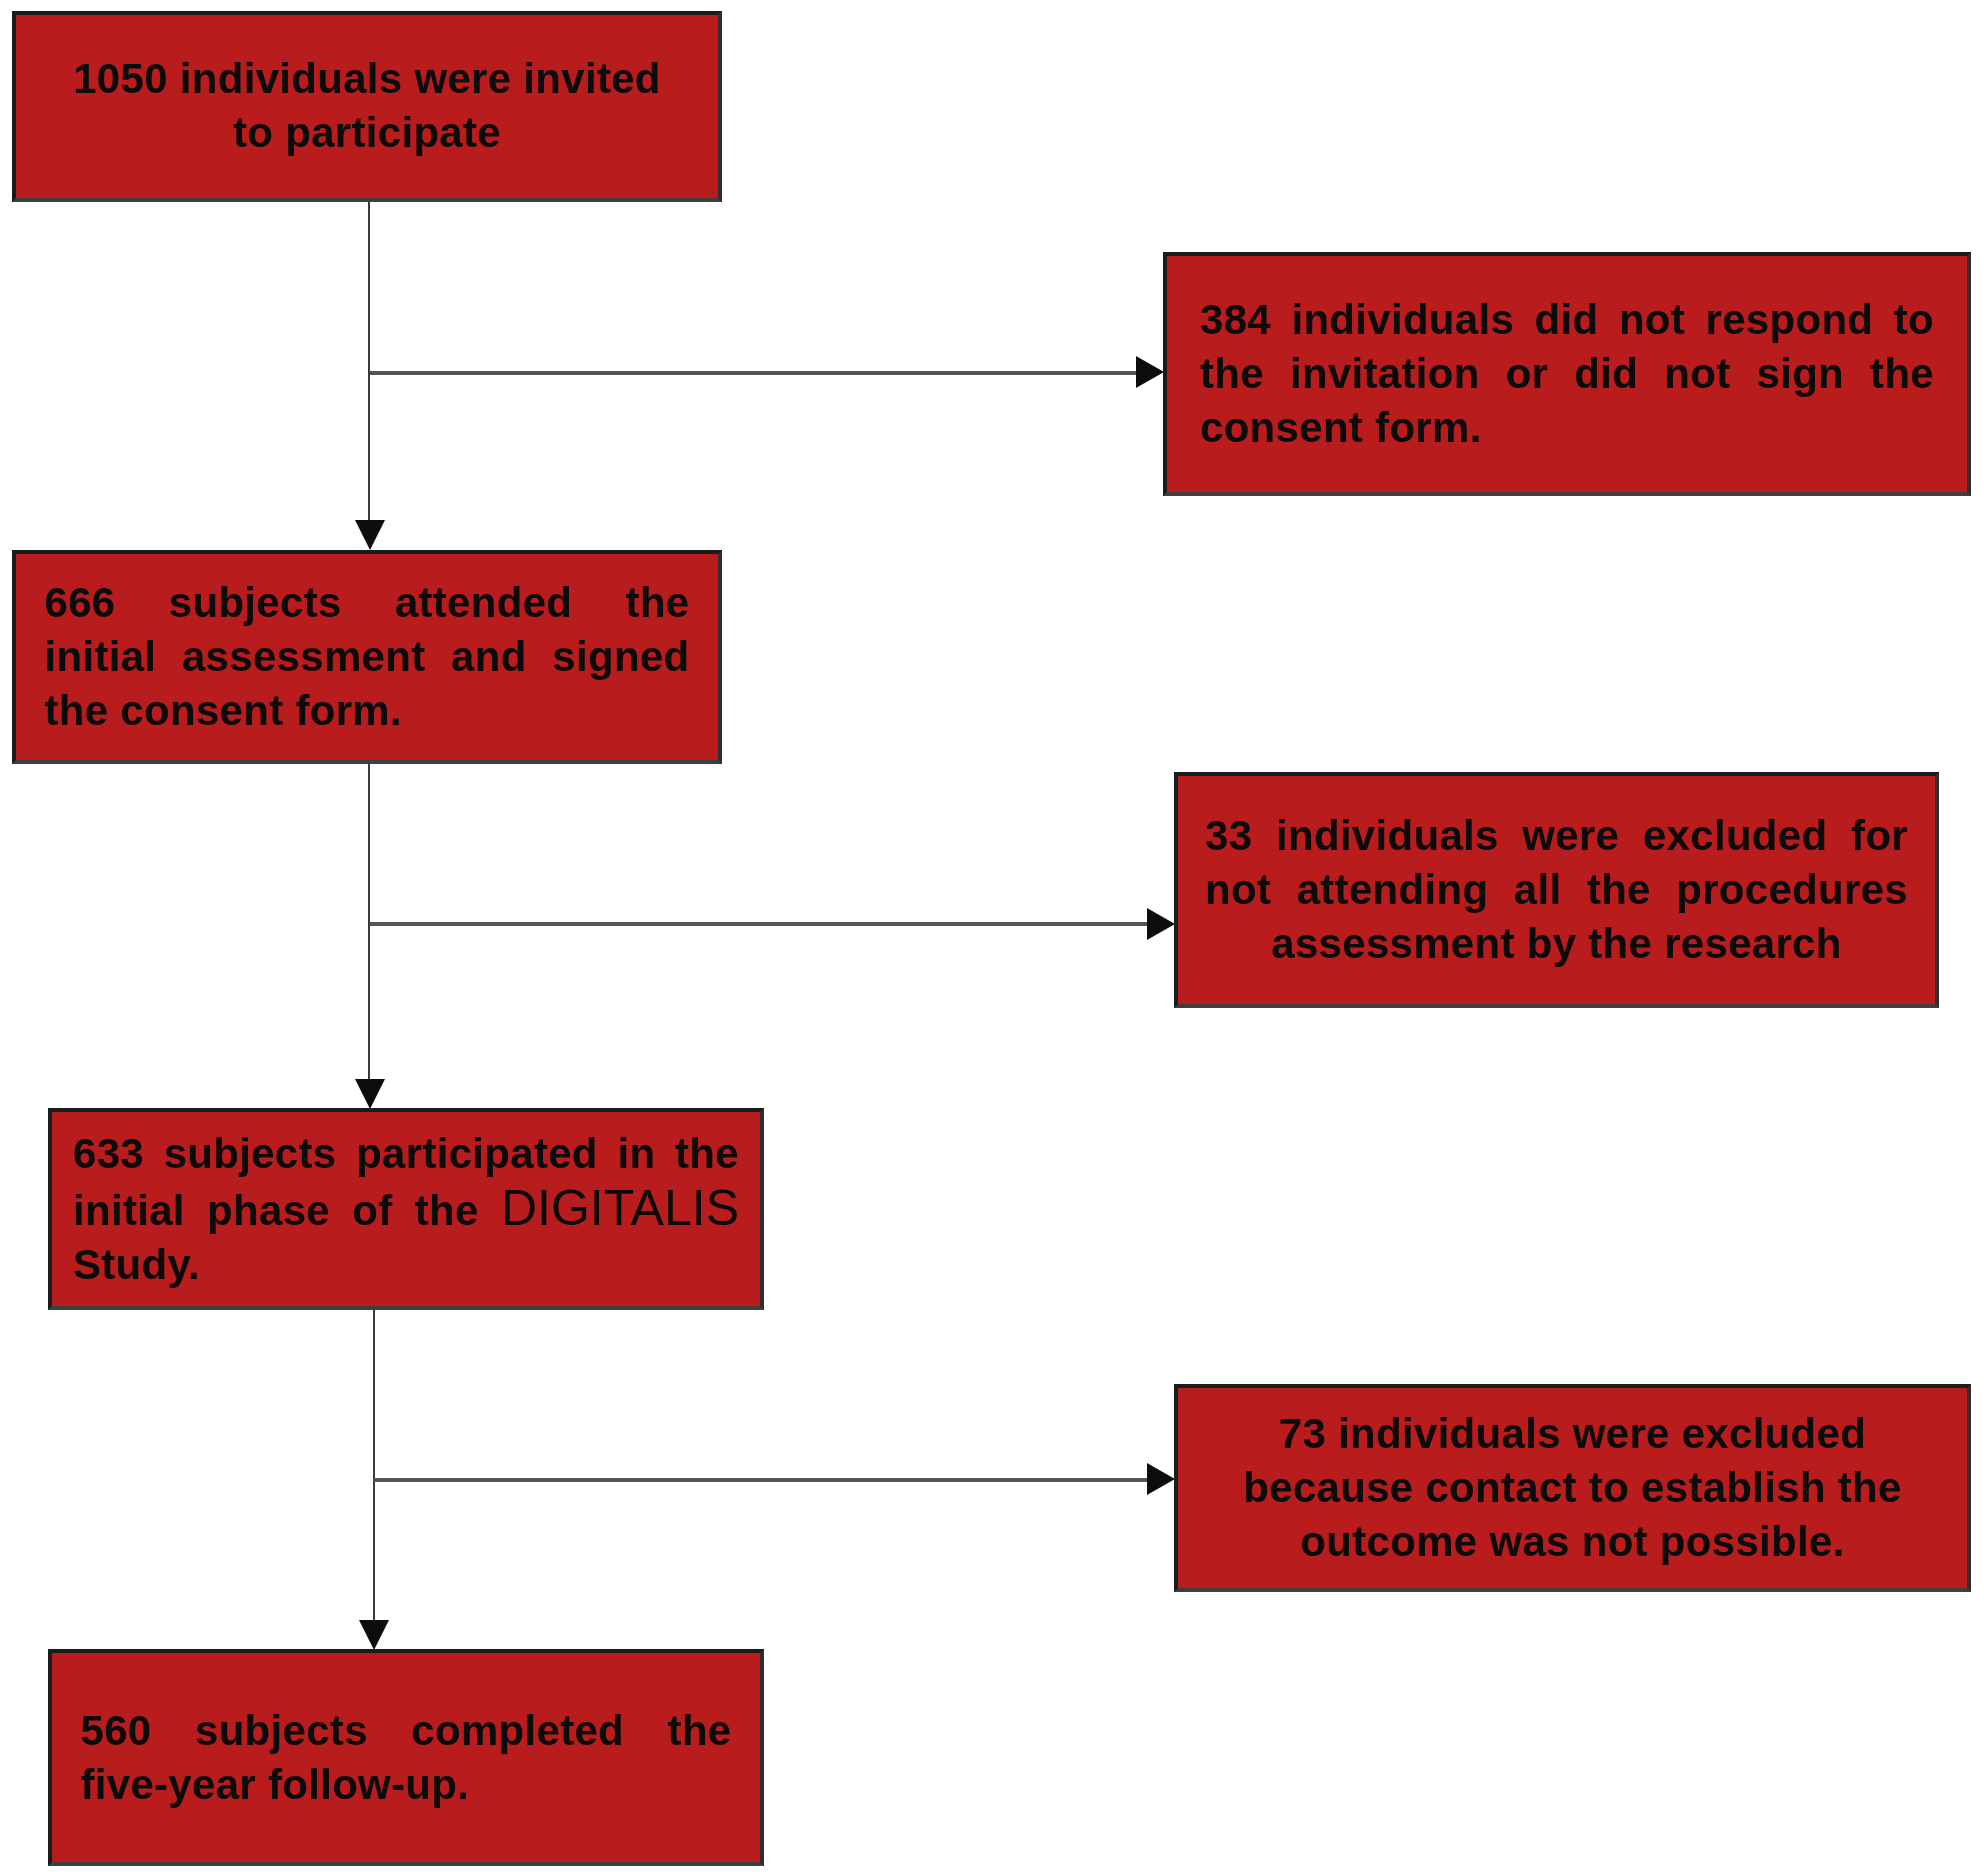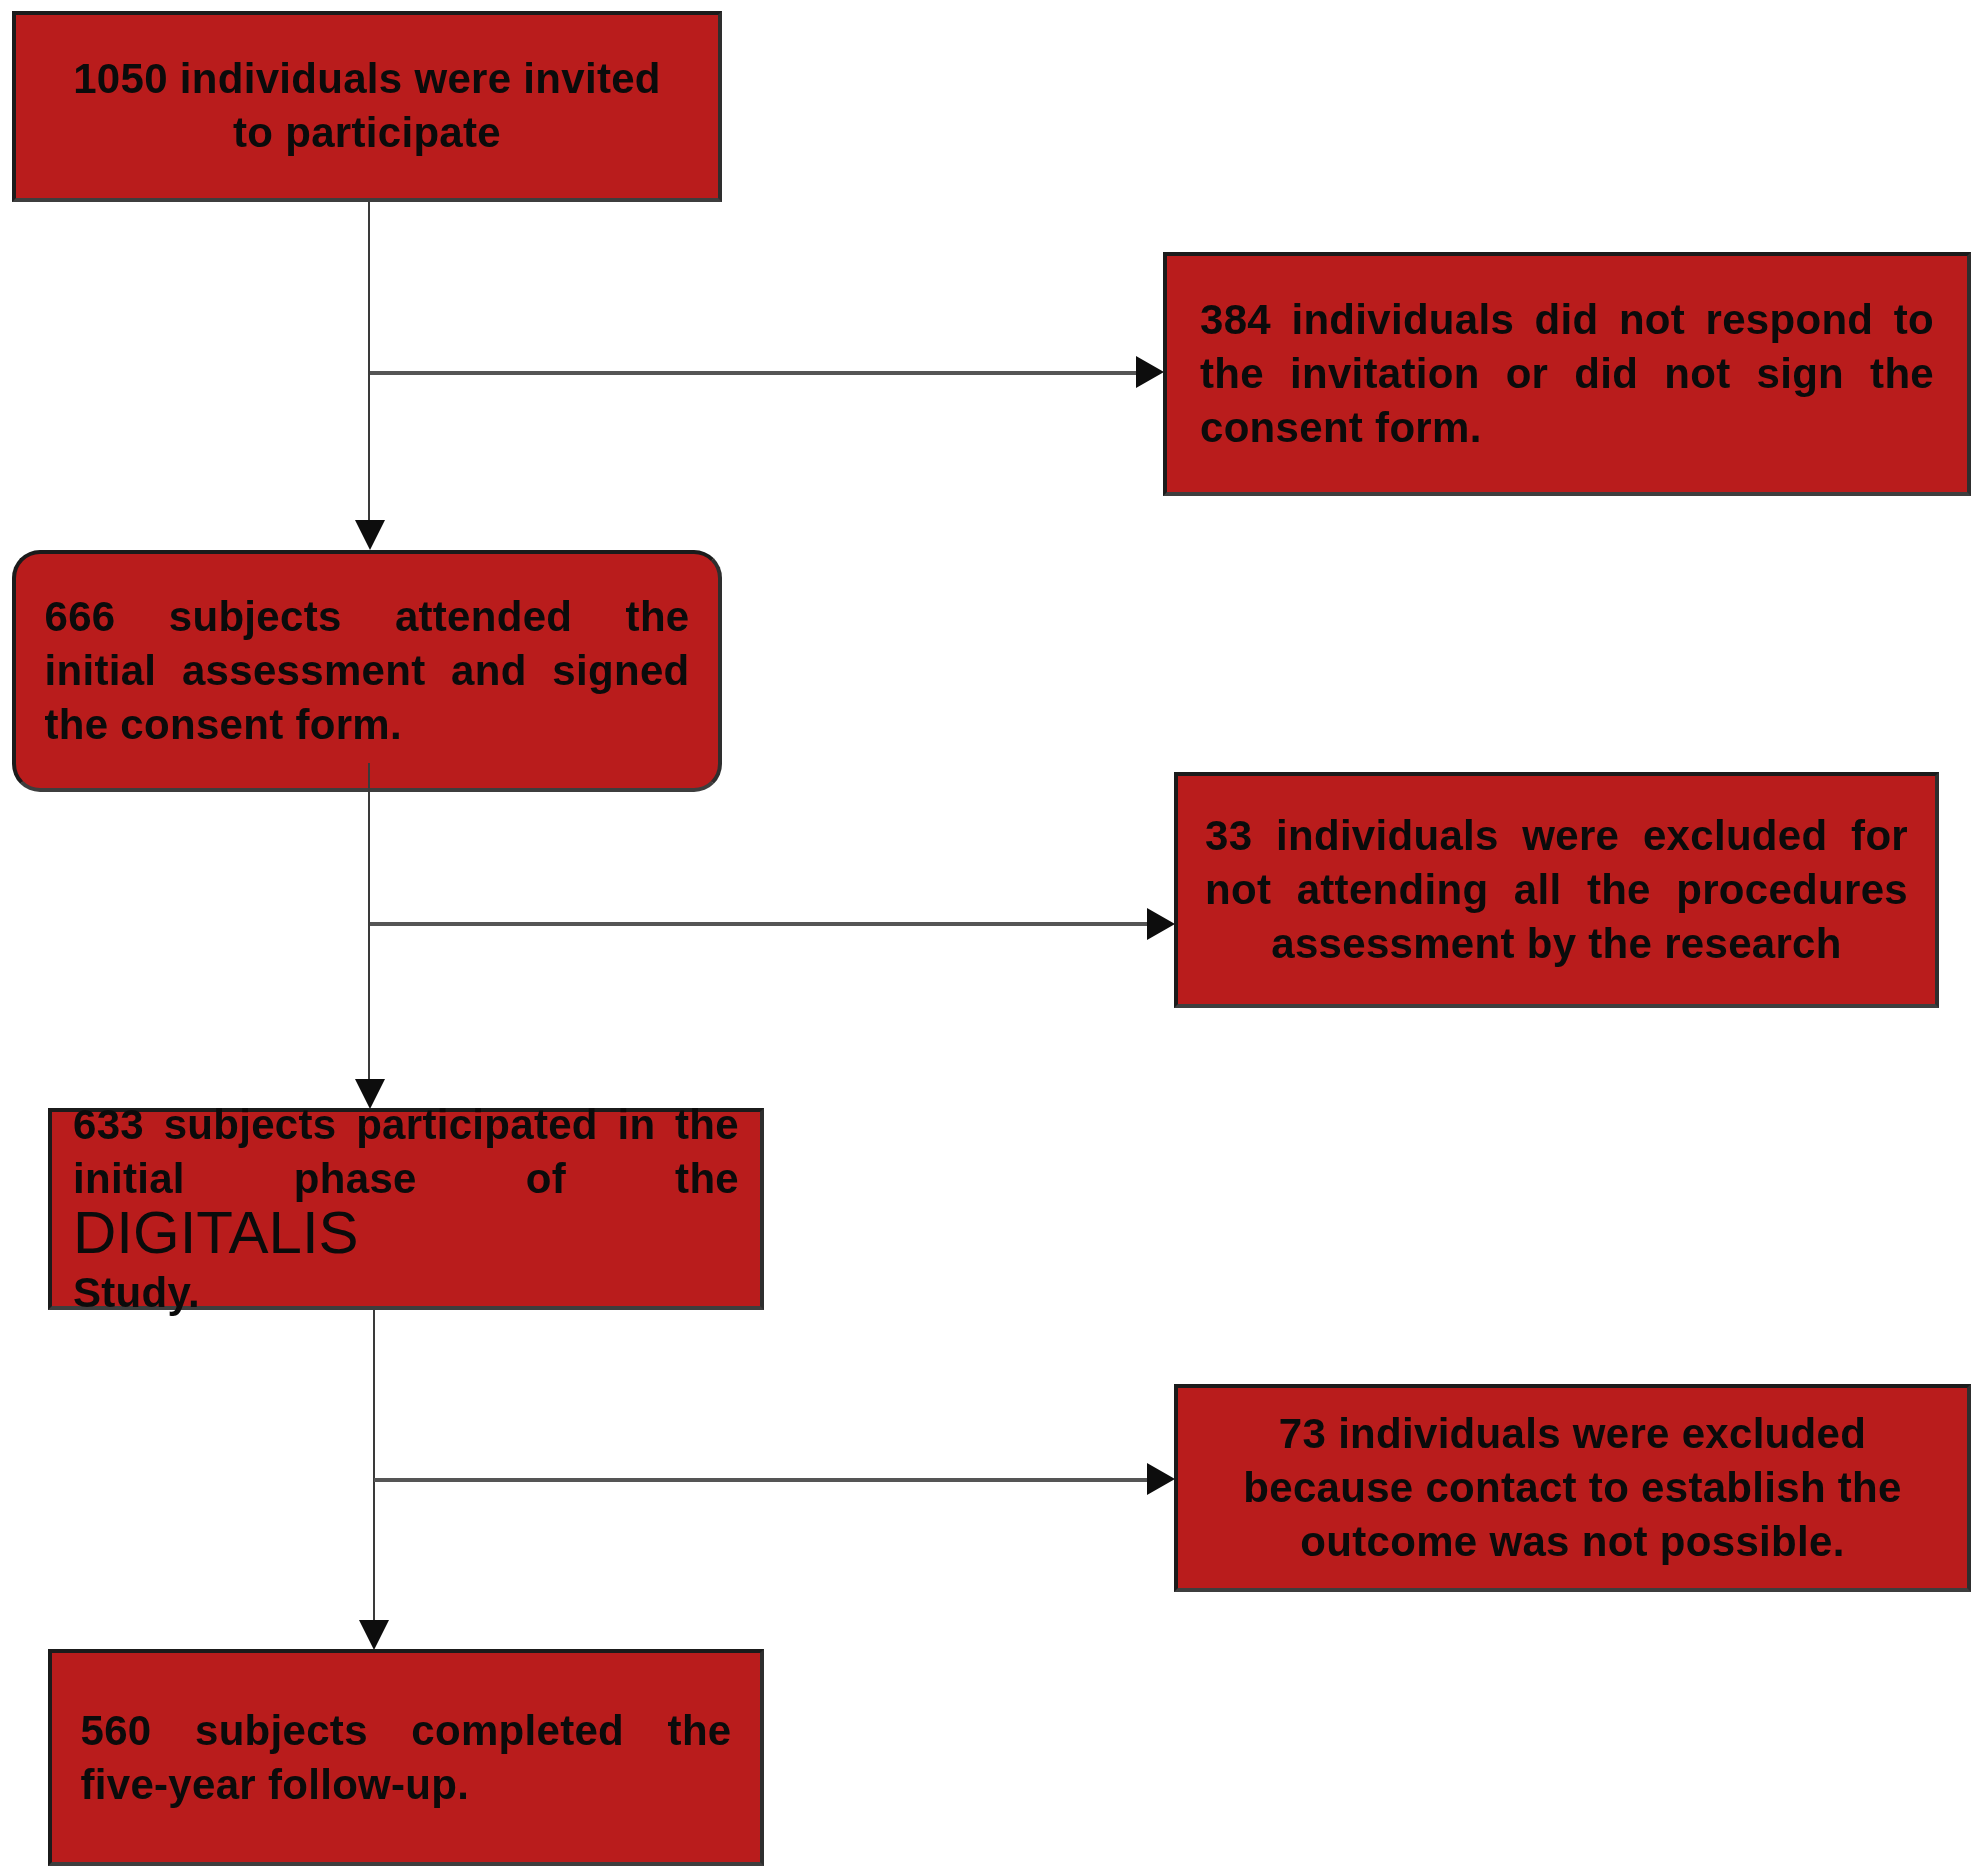--- a/index.html
+++ b/index.html
@@ -31,29 +31,29 @@
     letter-spacing: 0.3px;
   }
   .box .ln { width: 100%; }
   
   .ln.j  { text-align: justify; text-align-last: justify; }
   .ln.l  { text-align: left; }
   .ln.c  { text-align: center; }
   
   #box-invited            { left: 12px;   top: 10.7px;   width: 710px; height: 191px; padding: 0 30px; text-align: center; }
   #box-no-response        { left: 1163px; top: 252px;  width: 808px; height: 244px; padding: 0 33px; }
-  #box-attended           { left: 12px;   top: 550px;  width: 710px; height: 242px; padding: 0 28.5px; border-radius: 28px; }
+  #box-attended           { left: 12px;   top: 550px;  width: 710px; height: 214px; padding: 0 28.5px; }
   #box-excluded-procedures{ left: 1174px; top: 772px; width: 765px; height: 236px; padding: 0 27px; }
   #box-initial-phase      { left: 48px;   top: 1108px; width: 716px; height: 202px; padding: 0 21px; }
   #box-excluded-contact   { left: 1174px; top: 1384px; width: 797px; height: 208px; padding: 0 27px; }
   #box-completed          { left: 48px;   top: 1649px; width: 716px; height: 217px; padding: 0 28.5px; }
   
   .study-name {
     font-weight: 400;
-    font-size: 60px;
+    font-size: 50px;
     letter-spacing: 0px;
   }
   
   .vline {
     position: absolute;
     width: 2.4px;
     background: #3a3a3a;
   }
   .hline {
     position: absolute;

